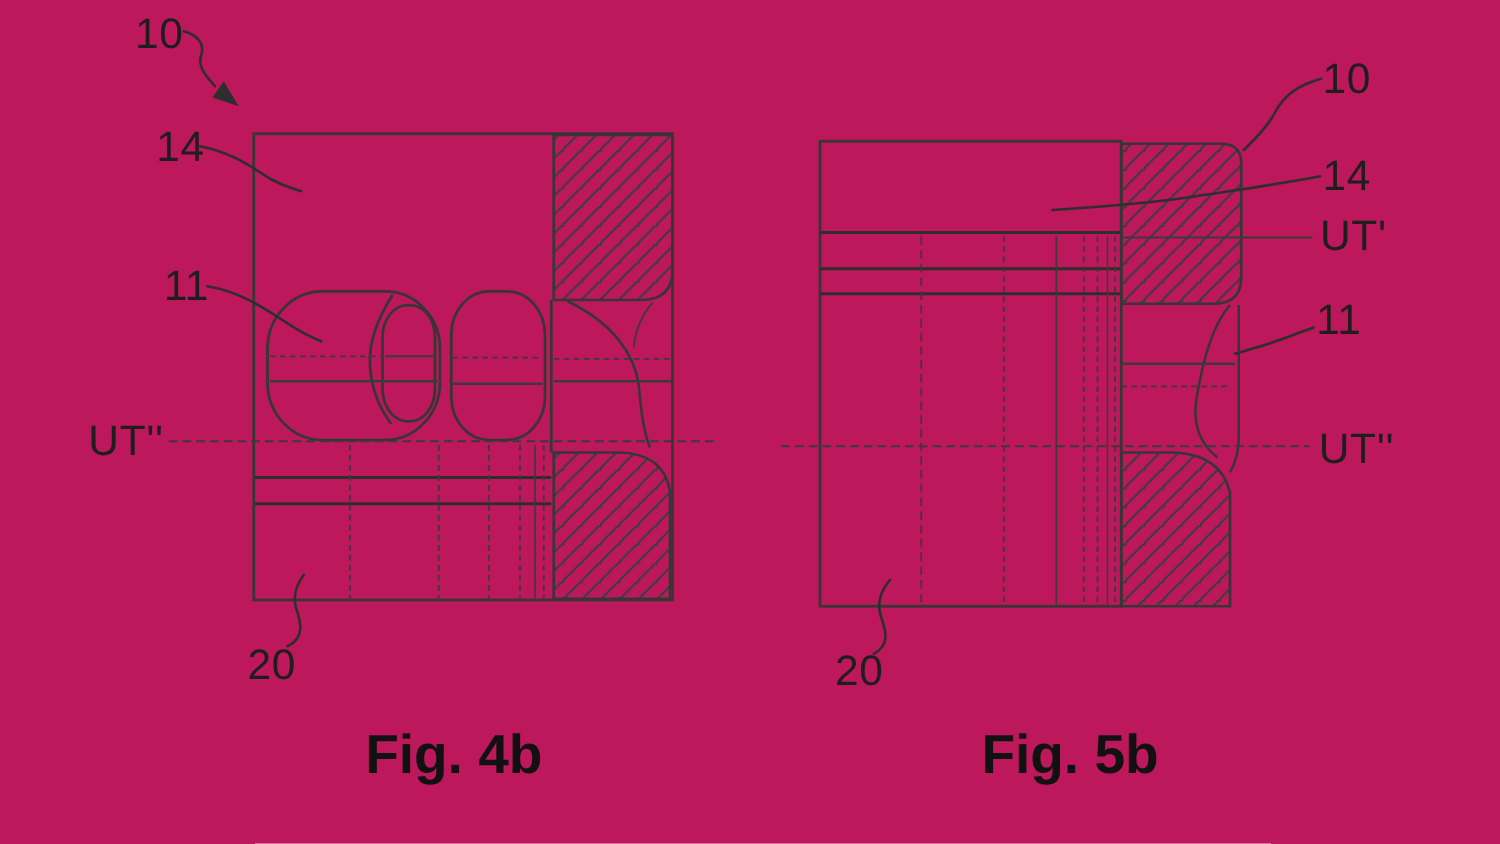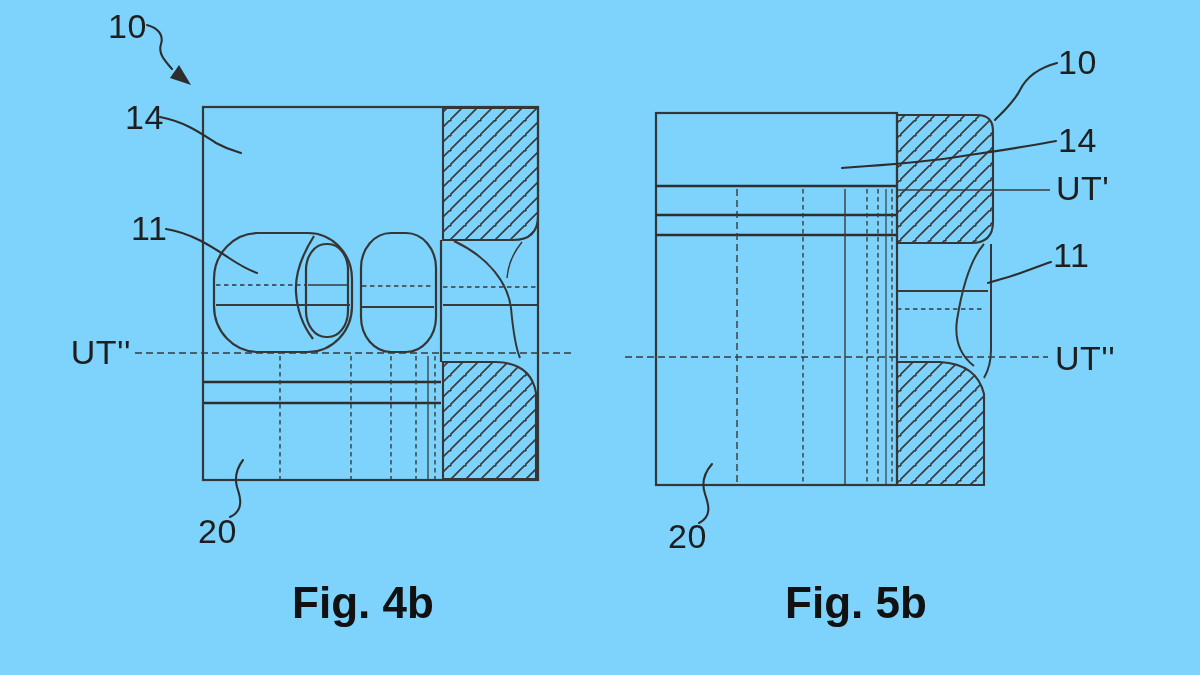--- a/index.html
+++ b/index.html
@@ -1,19 +1,19 @@
 <!DOCTYPE html>
 <html><head>
 <meta charset="utf-8">
 <style>
   html,body{margin:0;padding:0;background:#ffffff;}
   .sheet{
     position:relative;
     width:1200px;height:675px;
-    background:#7dd3fc;
+    background:#be185d;
     font-family:"Liberation Sans", sans-serif;
     overflow:hidden;
   }
   svg{display:block;}
   .ref-label{
     font-family:"Liberation Sans", sans-serif;
     font-size:34px;
     fill:#1e1e1e;
     letter-spacing:0.5px;
   }

